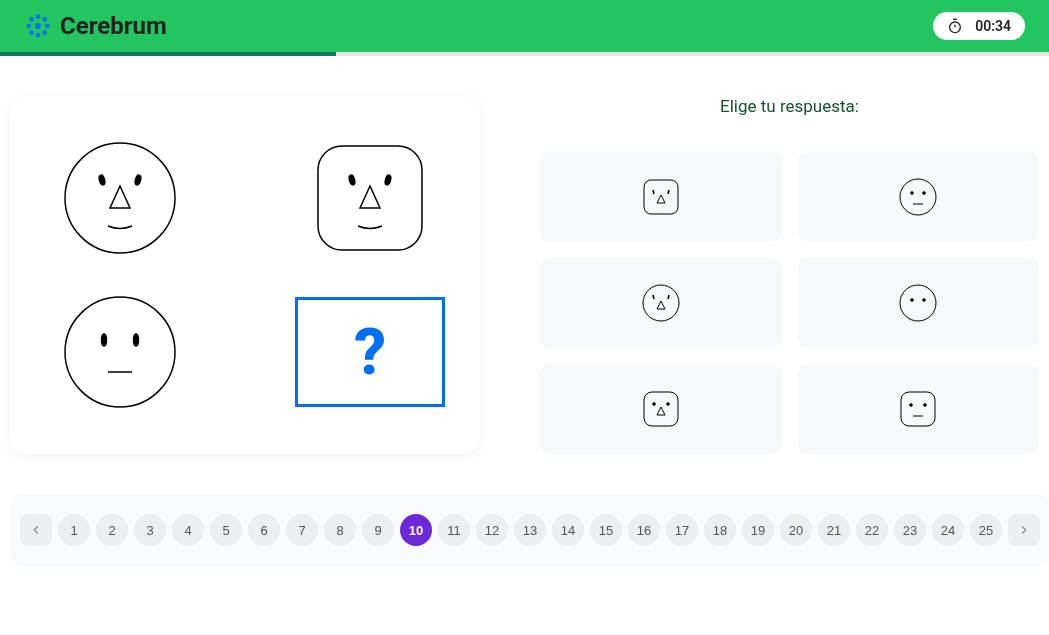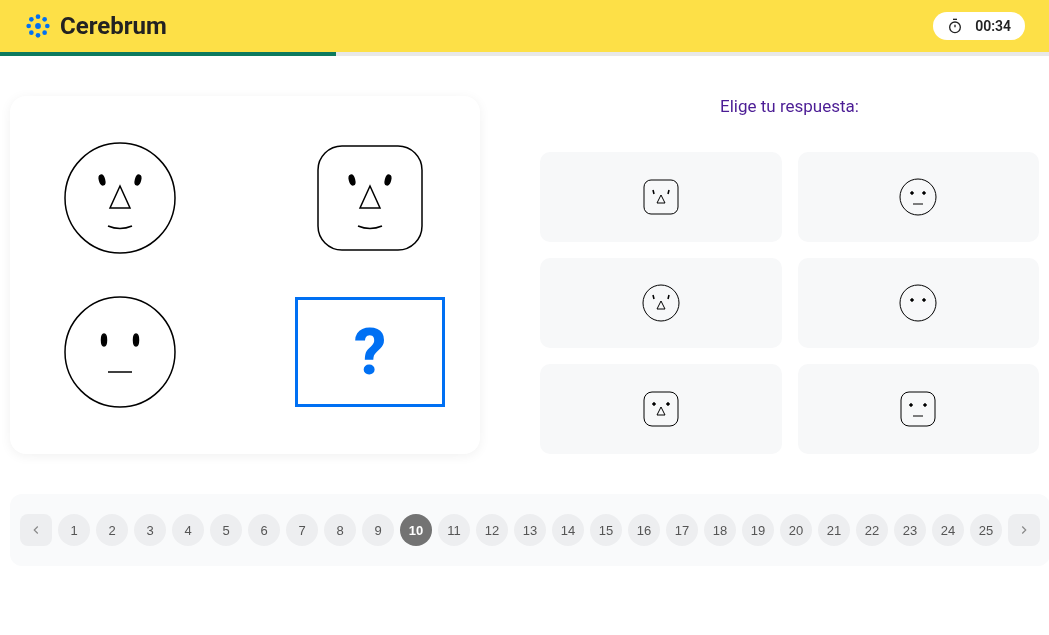--- a/index.html
+++ b/index.html
@@ -6,21 +6,21 @@
 body {
   font-family: -apple-system, BlinkMacSystemFont, "Segoe UI", Roboto, sans-serif;
   background: #fff;
   color: #1a1a1a;
 }
 .header {
   display: flex;
   align-items: center;
   justify-content: space-between;
   padding: 12px 24px;
-  background: #fde047;
+  background: #22c55e;
 }
 .brand {
   display: flex;
   align-items: center;
   gap: 8px;
 }
 .brand-name {
   font-size: 24px;
   font-weight: 700;
   color: #222;
@@ -63,21 +63,21 @@
   gap: 30px 90px;
   justify-items: center;
   align-items: center;
 }
 .answer-section {
   flex: 1;
 }
 .answer-title {
   text-align: center;
   font-size: 17px;
-  color: #4c1d95;
+  color: #14532d;
   margin-bottom: 36px;
   font-weight: 400;
 }
 .answer-grid {
   display: grid;
   grid-template-columns: 1fr 1fr;
   gap: 16px;
 }
 .answer-option {
   background: #f7f8f9;
@@ -119,21 +119,21 @@
   border: none;
   background: #edeef0;
   color: #555;
   font-size: 13px;
   cursor: pointer;
   display: flex;
   align-items: center;
   justify-content: center;
 }
 .page-btn.active {
-  background: #737373;
+  background: #6d28d9;
   color: #fff;
   font-weight: 600;
 }
 .page-arrow {
   width: 32px;
   height: 32px;
   border-radius: 8px;
   border: none;
   background: #edeef0;
   color: #888;

